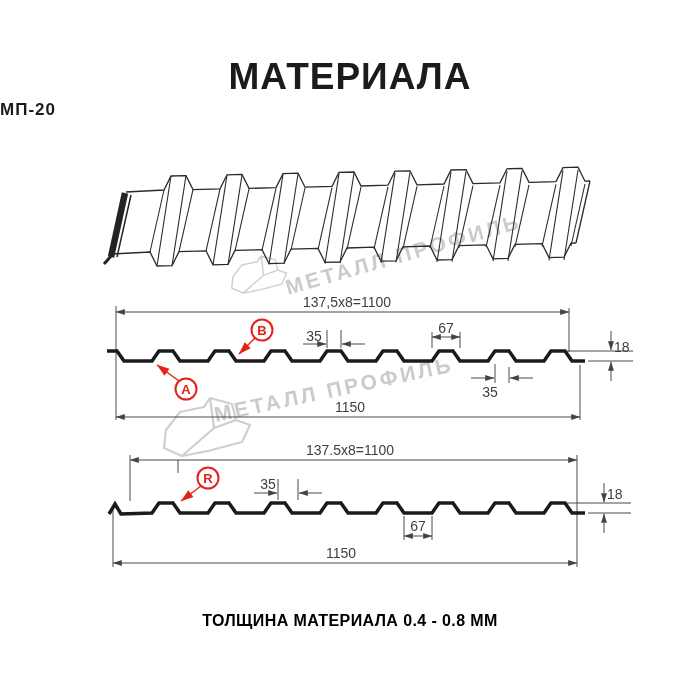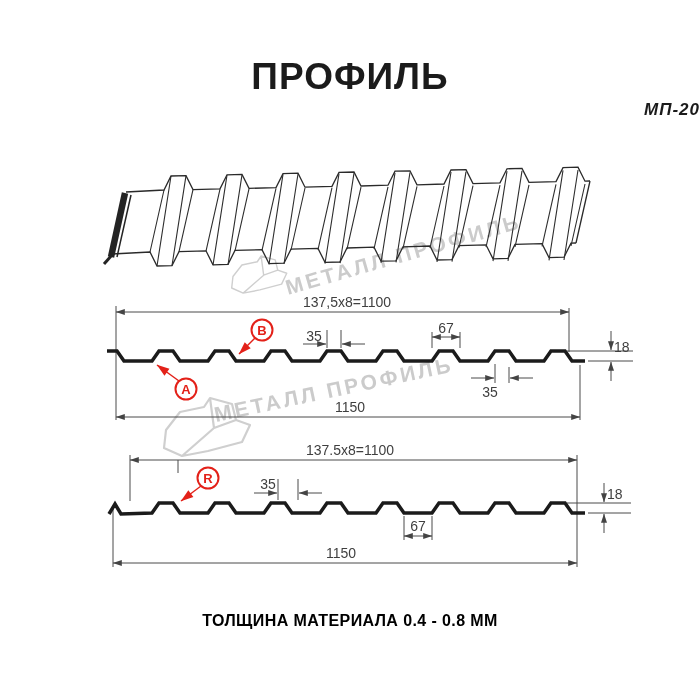--- a/index.html
+++ b/index.html
@@ -5,37 +5,37 @@
   html,body{margin:0;padding:0;}
   body{
     width:700px;height:700px;background:#ffffff;position:relative;overflow:hidden;
     font-family:"Liberation Sans", sans-serif;
   }
   .title{
     position:absolute;left:0;top:56px;width:700px;text-align:center;
     font-size:37px;font-weight:800;letter-spacing:1px;color:#1b1b1b;
   }
   .subtitle{
-    position:absolute;left:0;top:100px;width:700px;text-align:right;
-    font-size:17px;font-weight:600;letter-spacing:1px;color:#1b1b1b;font-style:italic;
+    position:absolute;left:0;top:100px;width:700px;text-align:left;
+    font-size:17px;font-weight:600;letter-spacing:1px;color:#1b1b1b;
   }
   .footer{
     position:absolute;left:0;top:612px;width:700px;text-align:center;
     font-size:16px;font-weight:600;letter-spacing:.4px;color:#000000;
   }
   svg{position:absolute;left:0;top:0;}
   text{font-family:"Liberation Sans", sans-serif;}
   .dimtxt{font-size:14px;fill:#3f3f3f;}
   .redtxt{font-size:13px;font-weight:700;fill:#e32119;}
   .wmtxt{font-size:21px;font-weight:700;letter-spacing:3px;fill:#cbcbcb;}
 </style>
 </head>
 <body>
 
-<div class="title">ПРОФИЛЬ</div>
+<div class="title">МАТЕРИАЛА</div>
 <div class="subtitle">МП-20</div>
 <div class="footer">ТОЛЩИНА МАТЕРИАЛА 0.4 - 0.8 ММ</div>
 
 <svg width="700" height="700" viewBox="0 0 700 700">
   <defs>
     <marker id="mA" viewBox="0 0 10 8" refX="9.3" refY="4" markerWidth="10" markerHeight="8" orient="auto-start-reverse">
       <path d="M0.5,1 L9.5,4 L0.5,7 Z" fill="#444"></path>
     </marker>
     <marker id="mRed" viewBox="0 0 10 8" refX="9.3" refY="4" markerWidth="10" markerHeight="8" orient="auto-start-reverse">
       <path d="M0.5,1 L9.5,4 L0.5,7 Z" fill="#e32119"></path>

